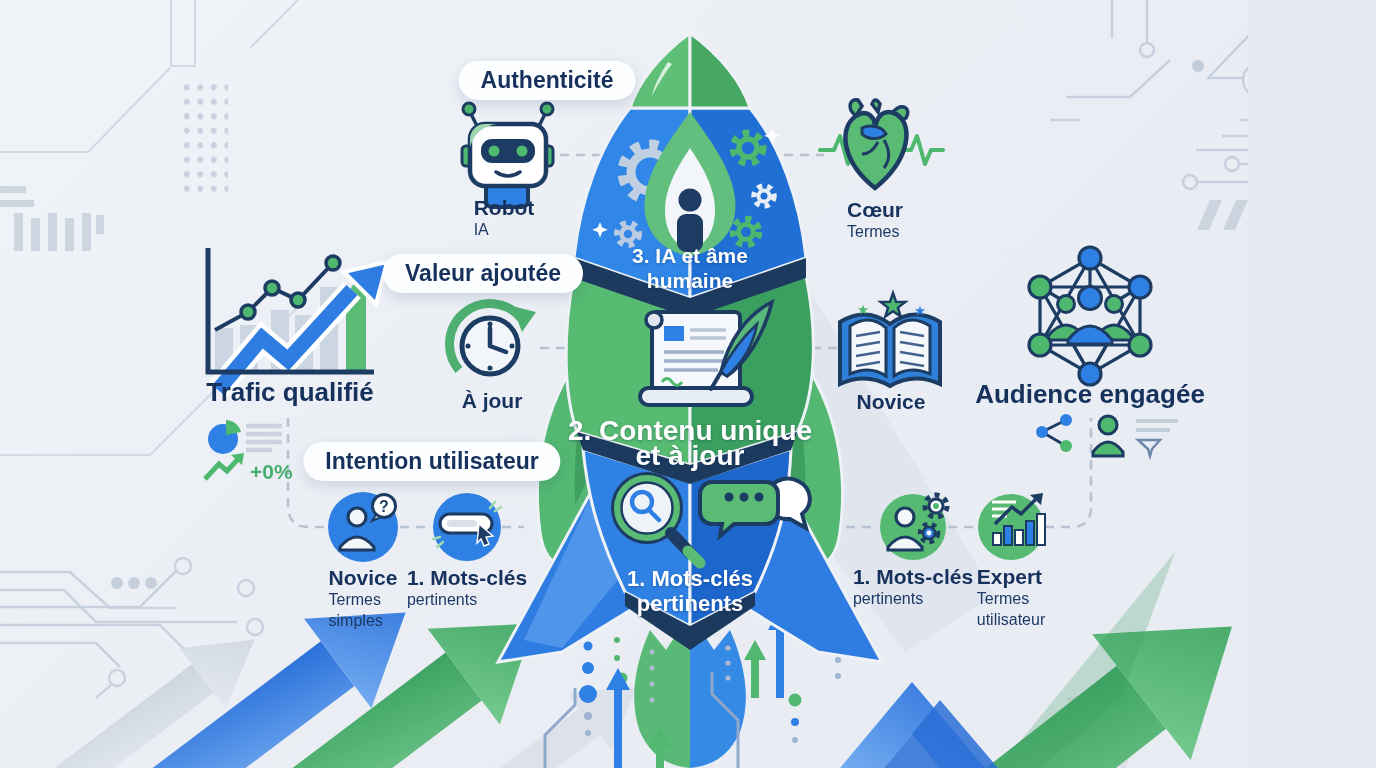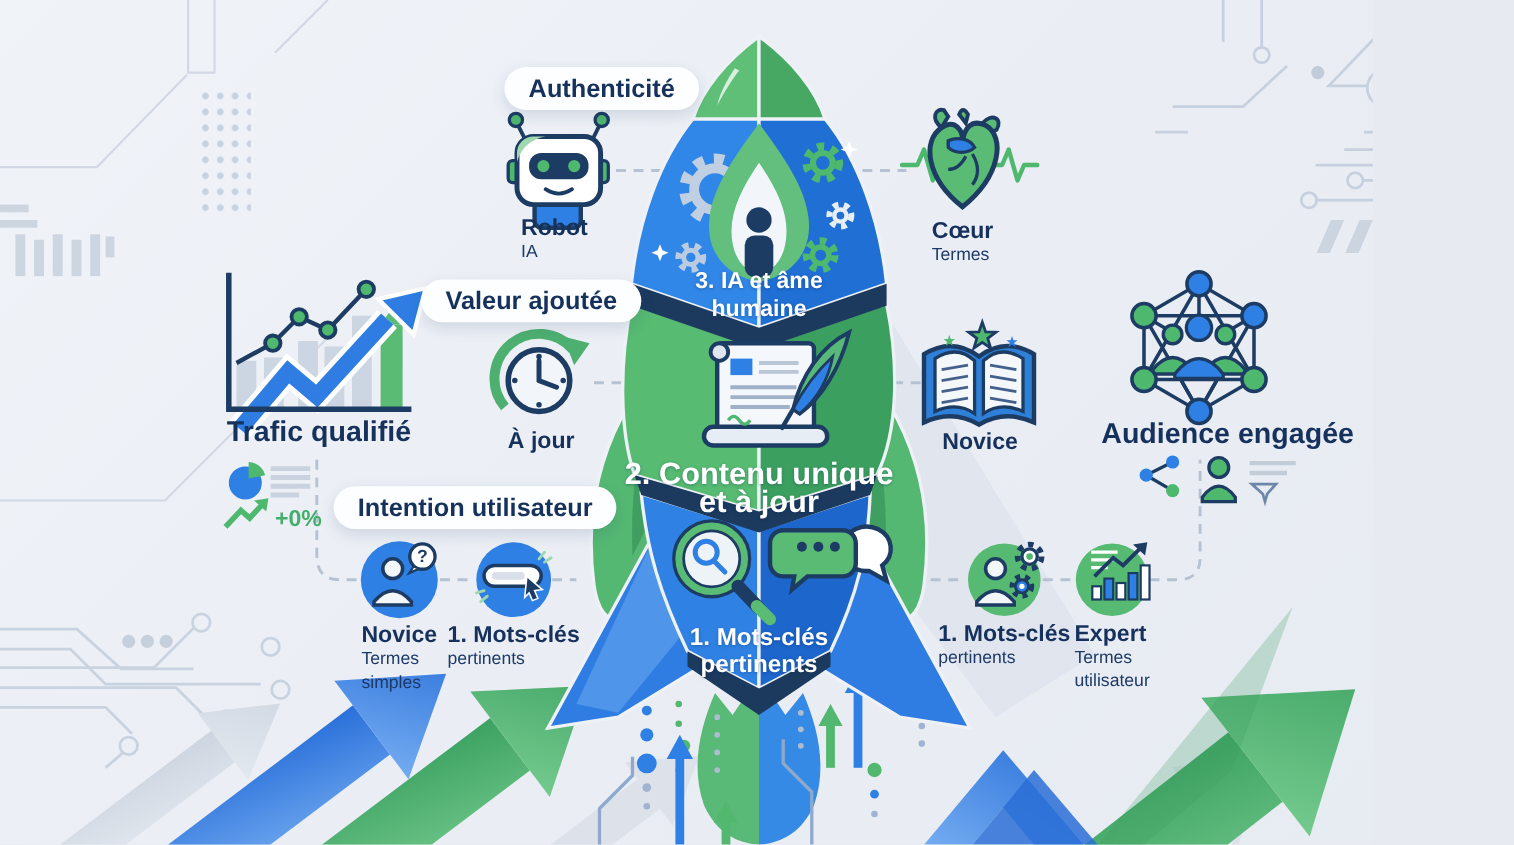--- a/index.html
+++ b/index.html
@@ -536,21 +536,21 @@
 <div class="ic-label" style="left:290px;top:381px;">
   <div class="t big">Trafic qualifié</div>
 </div>
 <div class="growth" style="left:250px;top:460px;">+0%</div>
 <div class="ic-label" style="left:492px;top:389px;">
   <div class="t">À jour</div>
 </div>
 <div class="ic-label" style="left:891px;top:390px;">
   <div class="t">Novice</div>
 </div>
-<div class="ic-label" style="left:1090px;top:383px;margin-left:26px;">
+<div class="ic-label" style="left:1090px;top:383px;">
   <div class="t big">Audience engagée</div>
 </div>
 
 <div class="ic-label" style="left:363px;top:566px;">
   <div class="t">Novice</div>
   <div class="s">Termes</div>
   <div class="s">simples</div>
 </div>
 <div class="ic-label" style="left:467px;top:566px;">
   <div class="t">1. Mots-clés</div>

